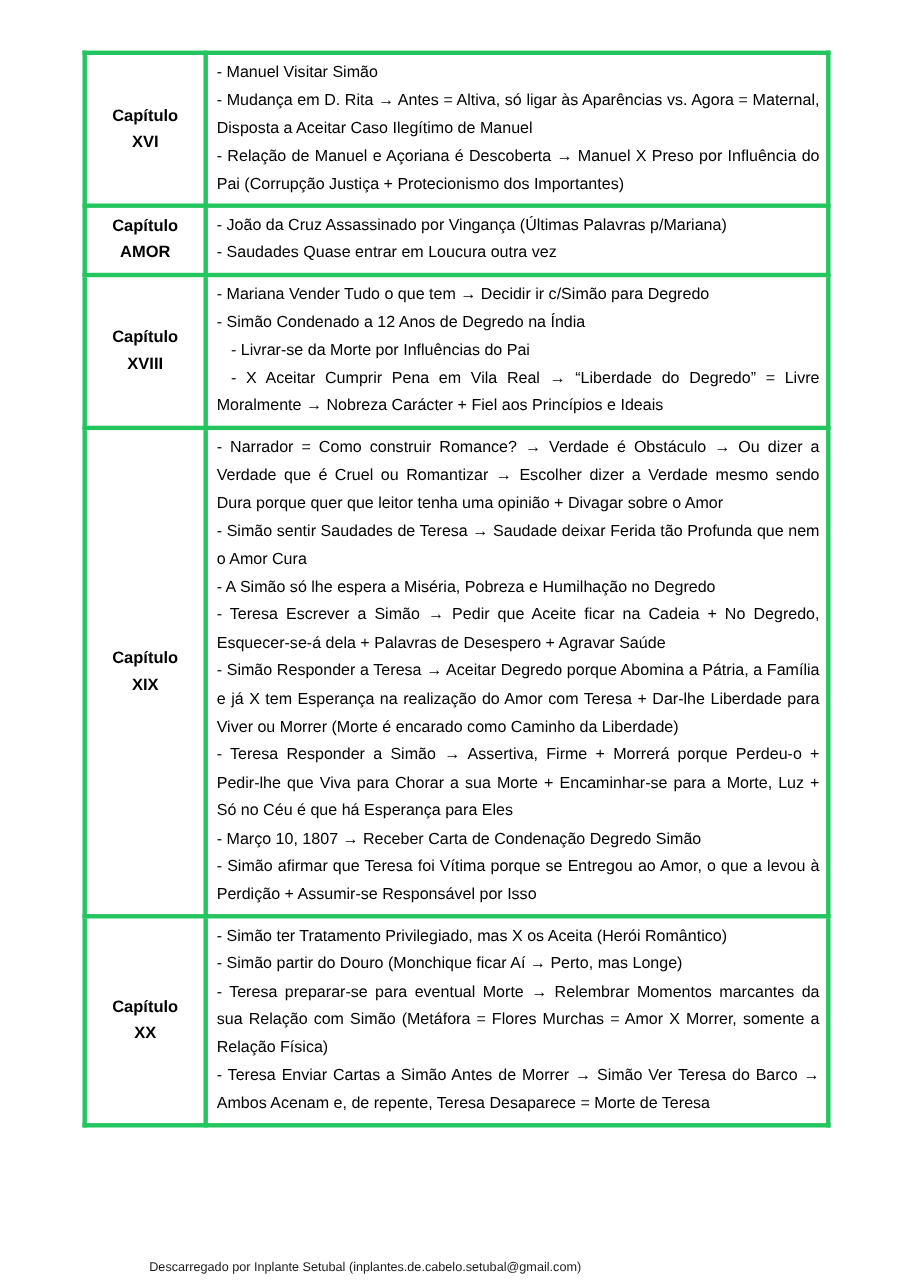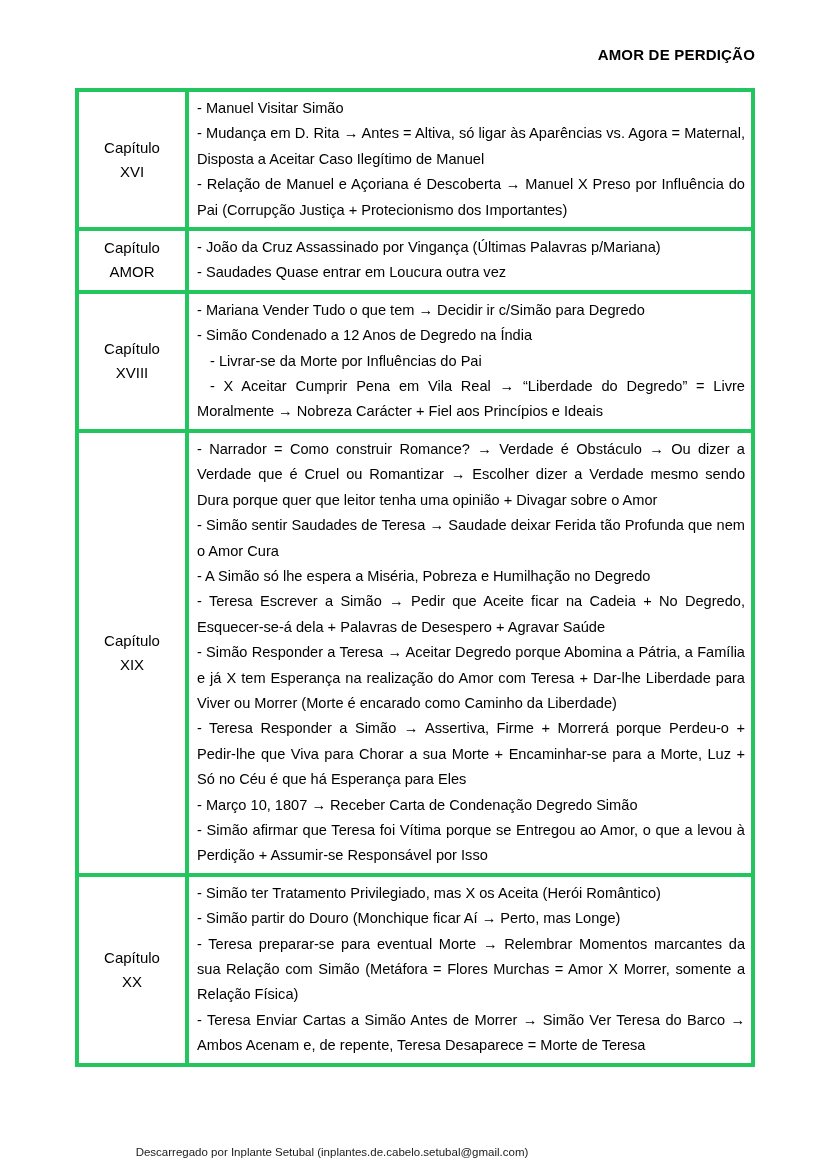--- a/index.html
+++ b/index.html
@@ -27,21 +27,21 @@
     width: 680px;
     table-layout: fixed;
   }
   table.notes-table td {
     border: 4px solid #22c55e;
     vertical-align: middle;
   }
   td.chapter-cell {
     width: 110px;
     text-align: center;
-    font-weight: normal;
+    font-weight: bold;
     font-size: 15px;
     line-height: 24px;
     padding: 4px 2px;
   }
   td.content-cell {
     padding: 4px 6px 4px 8px;
   }
   td.content-cell p {
     margin: 0;
     font-size: 14.6px;
@@ -62,23 +62,20 @@
     width: 664px;
     text-align: center;
     font-size: 11.5px;
     color: #1a1a1a;
   }
 </style>
 </head>
 <body>
 
 <div class="page">
-  <div class="header">
-    <span>AMOR DE PERDIÇÃO</span>
-  </div>
 
   <table class="notes-table">
     <tbody>
         <tr>
           <td class="chapter-cell">
             <div>Capítulo</div>
             <div>XVI</div>
           </td>
           <td class="content-cell">
             <p class="">- Manuel Visitar Simão</p>

